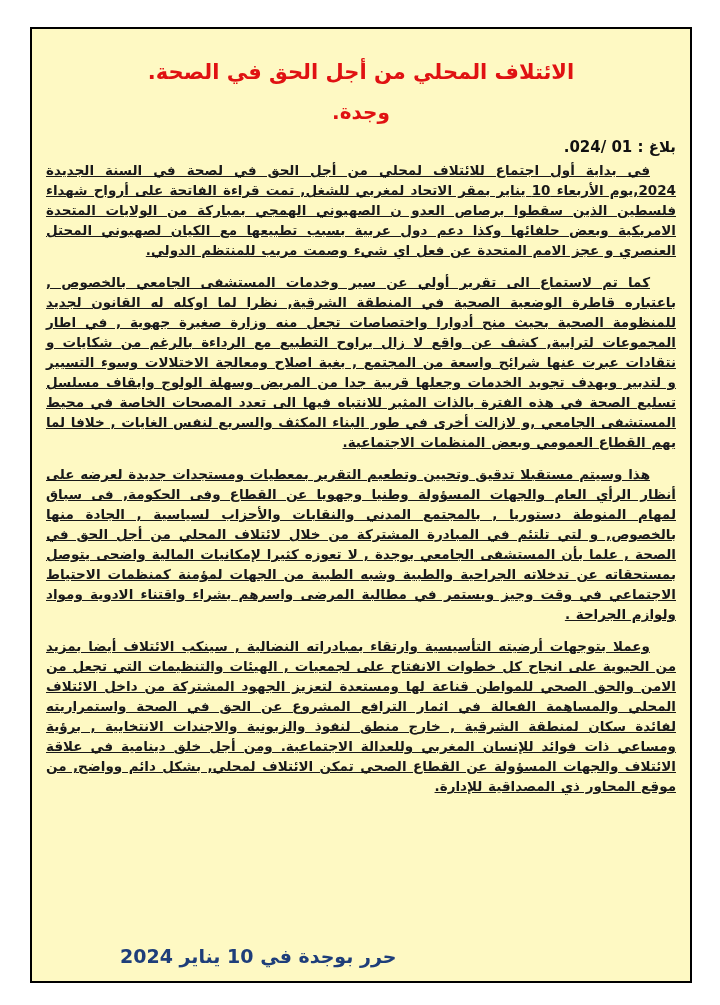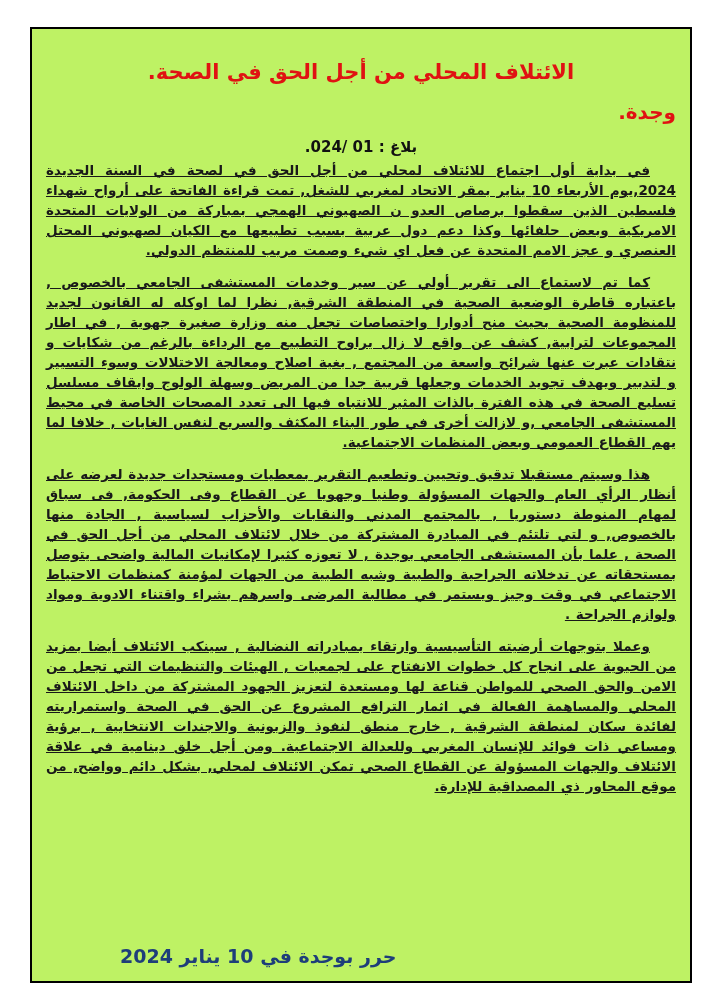--- a/index.html
+++ b/index.html
@@ -17,41 +17,41 @@
   .frame {
     position: absolute;
     left: 30px;
     top: 27px;
     width: 662px;
     height: 956px;
     border: 2px solid #000000;
     box-sizing: border-box;
     padding: 6px 14px;
     direction: rtl;
-    background: #bef264;
+    background: #fef9c3;
   }
   .title {
     color: var(--title-red, #e01212);
     font-size: 21px;
     font-weight: bold;
     text-align: center;
     margin: 24px 0 0 0;
     line-height: 1.3;
   }
   .subtitle {
     color: var(--title-red, #e01212);
     font-size: 20px;
     font-weight: bold;
-    text-align: right;
+    text-align: center;
     margin: 14px 0 0 0;
     line-height: 1.2;
   }
   .bulletin {
     direction: rtl;
-    text-align: center;
+    text-align: right;
     font-weight: bold;
     font-size: 15px;
     color: #111111;
     margin: 14px 0 4px 0;
   }
   .para {
     direction: rtl;
     text-align: justify;
     font-size: 13.5px;
     font-weight: bold;

